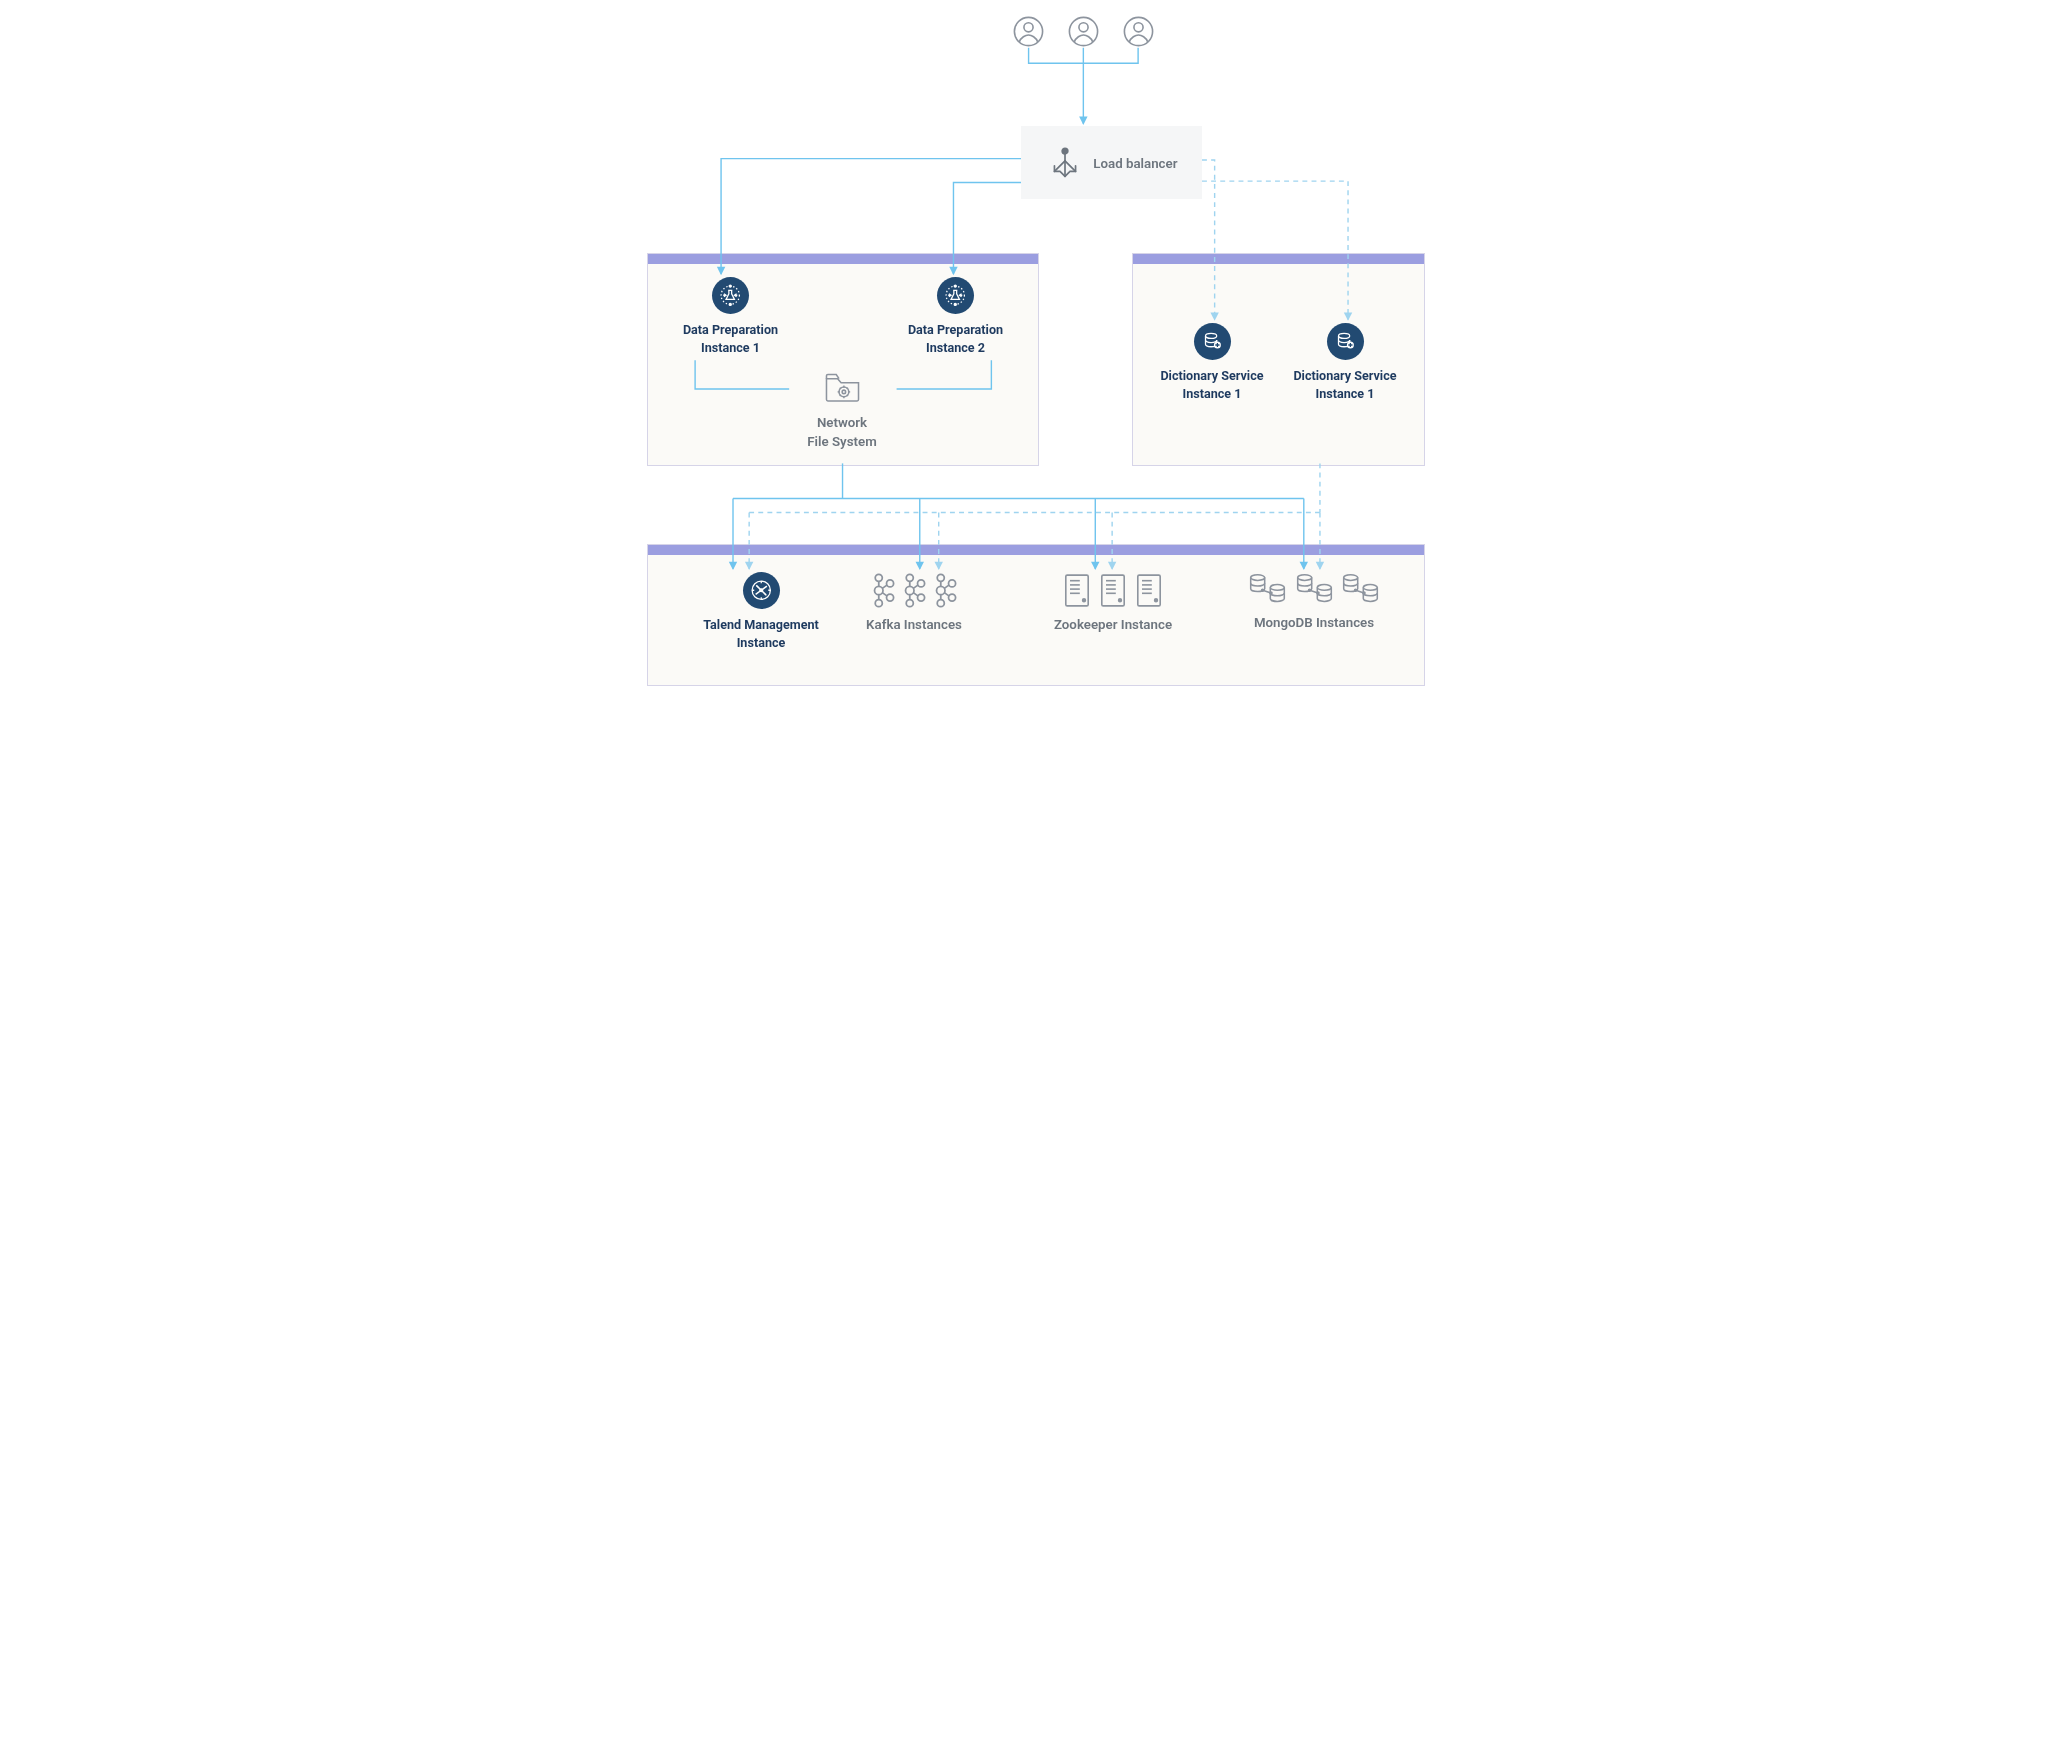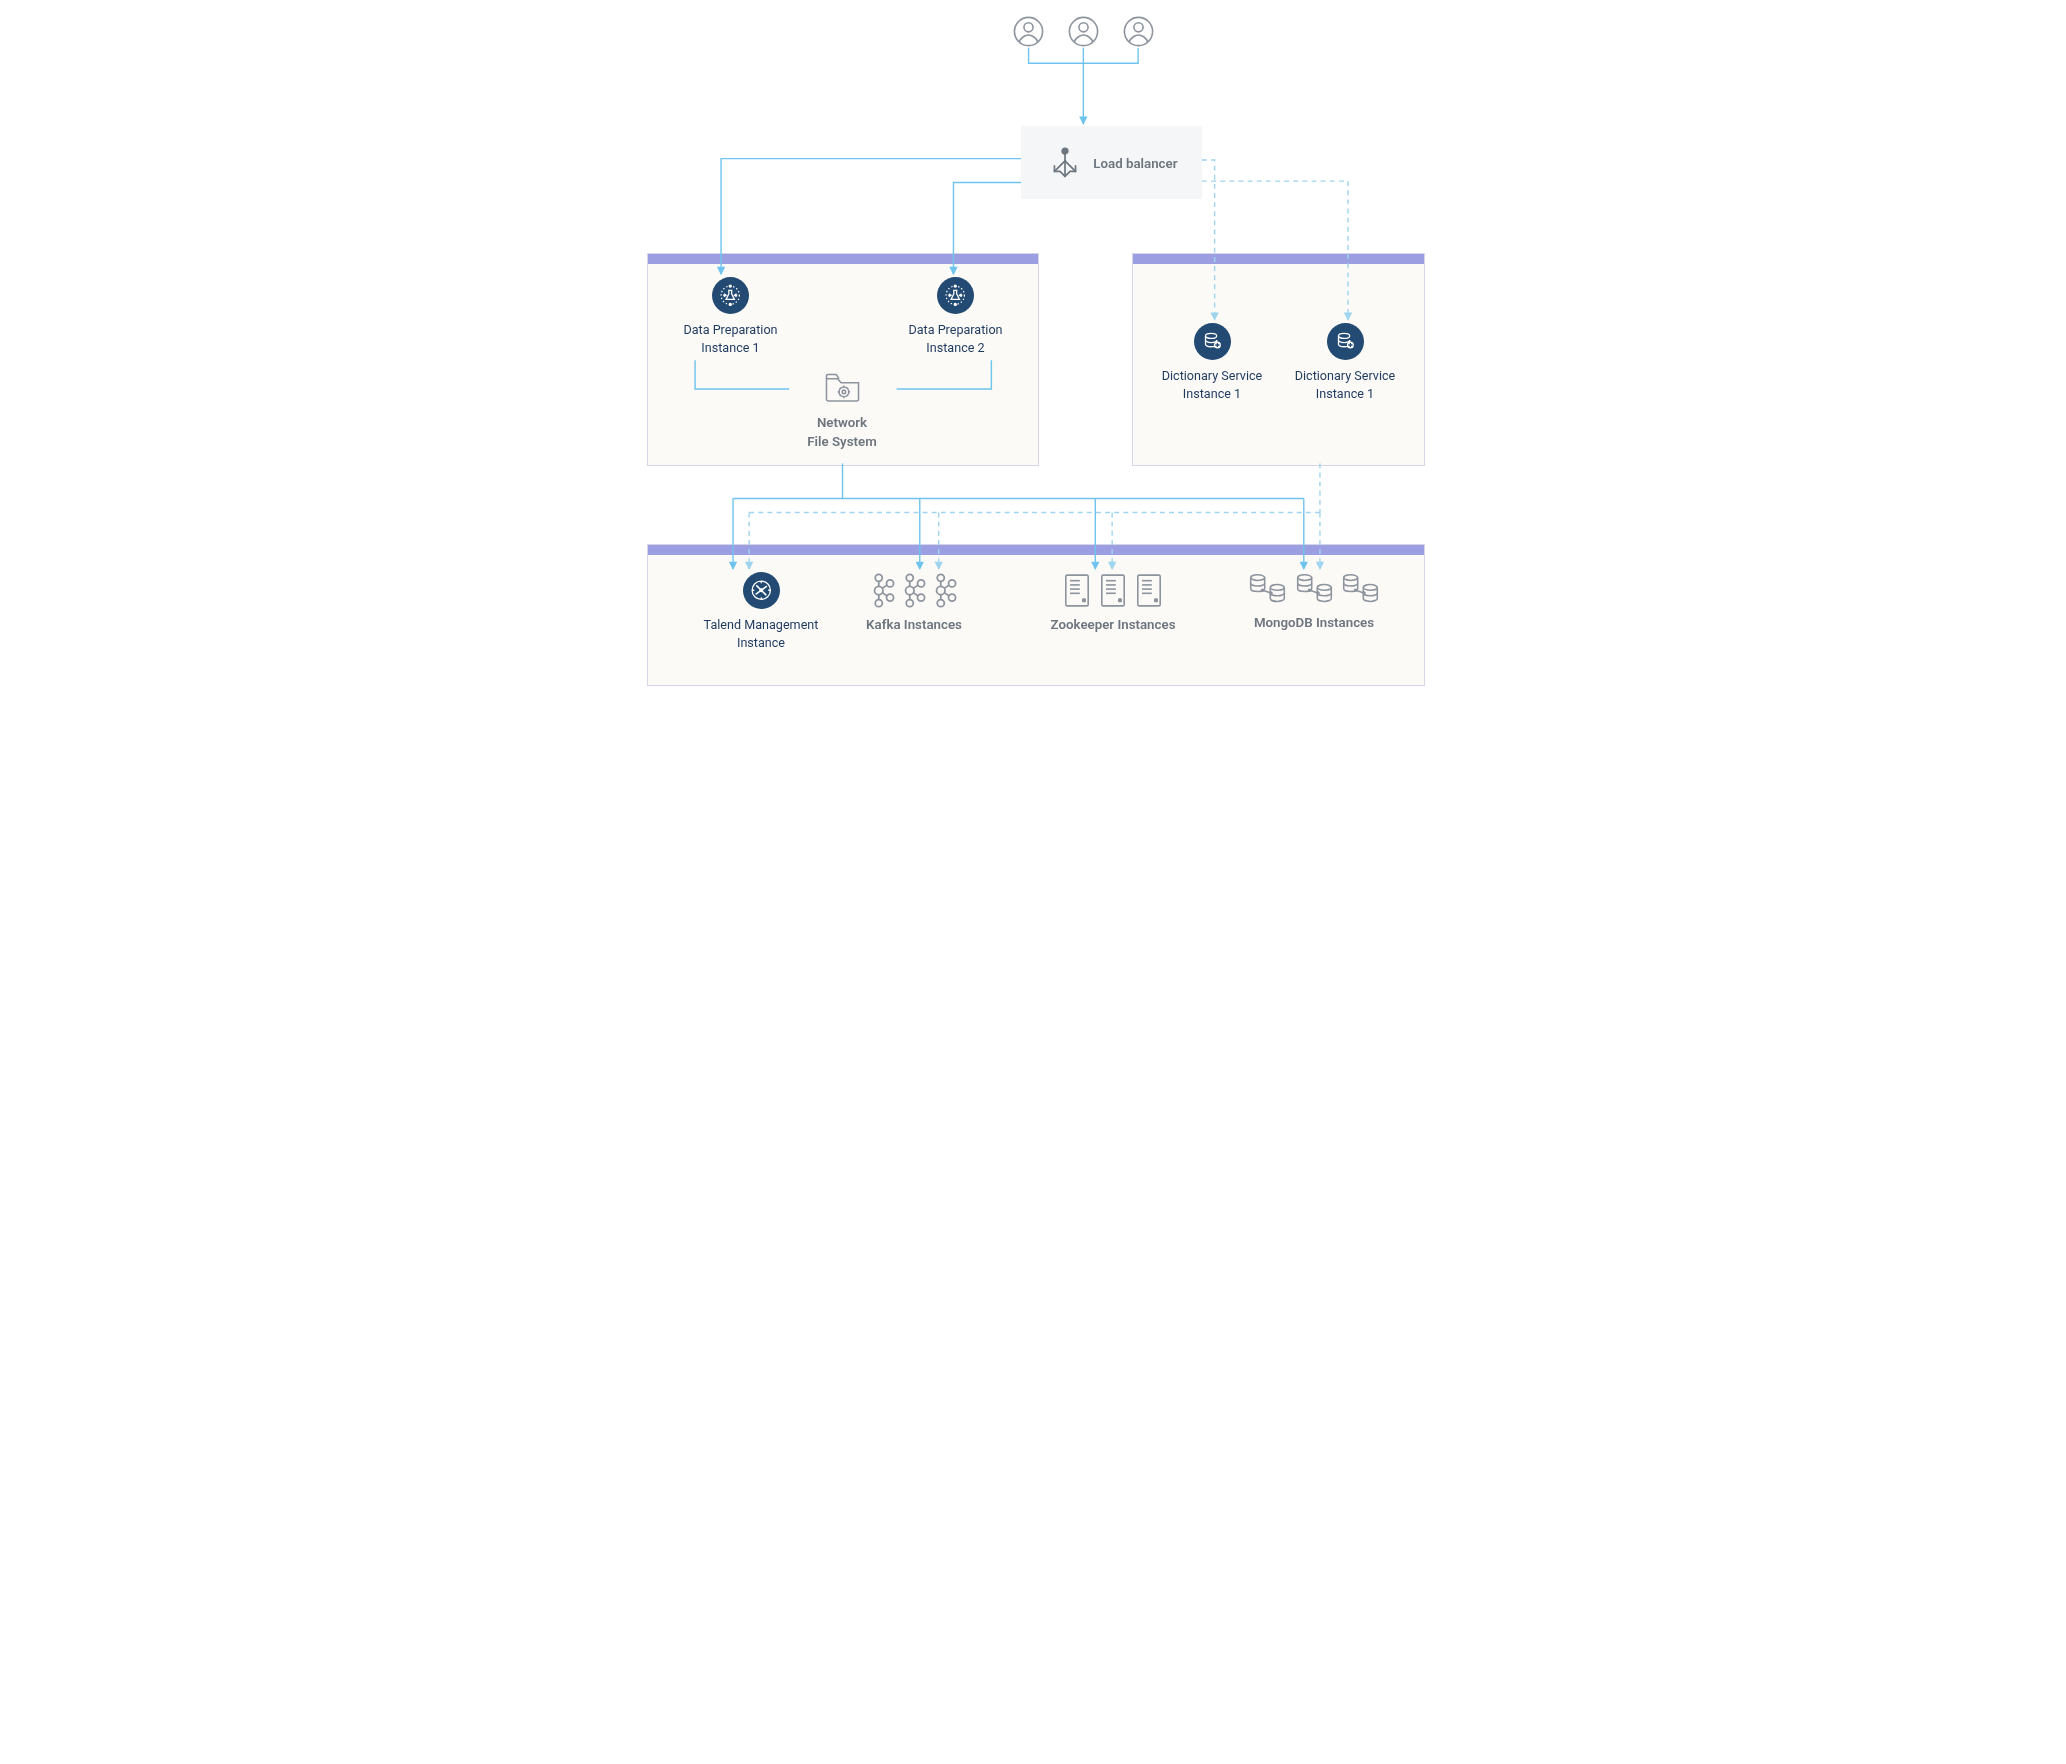--- a/index.html
+++ b/index.html
@@ -11,21 +11,21 @@
     --blue-dash:#9fd4ef;
     --purple:#9b9ee0;
     --beige:#fbfaf7;
     --f5:#f5f6f7;
   }
   html,body{margin:0;padding:0;background:#fff;font-family:"Segoe UI",Roboto,Helvetica,Arial,sans-serif;}
   #stage{position:relative;width:829px;height:707px;margin:0 auto;}
   svg.wires{position:absolute;inset:0;width:829px;height:707px;pointer-events:none;}
   .node{position:absolute;display:flex;flex-direction:column;align-items:center;text-align:center;gap:7px;z-index:3;}
   .lbl-gray{font-size:13.3px;font-weight:600;color:var(--gray-d);line-height:1.4;}
-  .lbl-navy{font-size:12.6px;font-weight:400;color:var(--navy);line-height:1.4;}
+  .lbl-navy{font-size:12.6px;font-weight:700;color:var(--navy);line-height:1.4;}
   .panel{position:absolute;background:var(--beige);border:0.7px solid #d6d4e8;}
   .panel .hdr{height:9.8px;background:var(--purple);}
   .lb-box{position:absolute;background:var(--f5);padding:18px 25px 14px;display:flex;flex-direction:row;align-items:center;gap:9.8px;z-index:3;}
   .users{position:absolute;display:flex;gap:24px;z-index:3;}
   .round{width:37px;height:37px;border-radius:50%;background:var(--navy2);display:flex;align-items:center;justify-content:center;}
 </style>
 </head>
 <body>
 
 <div id="stage">
@@ -219,21 +219,21 @@
         </svg>
       <svg width="28" height="37" viewBox="0 0 40 52" stroke="var(--gray)" fill="none" stroke-width="2.3">
           <rect x="4" y="4" width="32" height="44" rx="2"></rect>
           <line x1="10" y1="12" x2="24" y2="12"></line>
           <line x1="10" y1="18" x2="24" y2="18"></line>
           <line x1="10" y1="24" x2="24" y2="24"></line>
           <line x1="10" y1="30" x2="24" y2="30"></line>
           <circle cx="30" cy="40" r="2" fill="var(--gray)"></circle>
         </svg>
     </span>
-    <div class="lbl-gray">Zookeeper Instances</div>
+    <div class="lbl-gray">Zookeeper Instance</div>
   </div>
 
   <div class="node" style="left:618px;top:572px;width:155px;">
     <span style="display:flex;gap:5.6px;">
       <svg width="41" height="35" viewBox="0 0 58 50" stroke="var(--gray)" fill="none" stroke-width="2.2">
           <g>
             <ellipse cx="15" cy="8" rx="10" ry="4"></ellipse>
             <path d="M5 8v16c0 2.2 4.5 4 10 4s10-1.8 10-4V8"></path>
             <path d="M5 16c0 2.2 4.5 4 10 4s10-1.8 10-4"></path>
           </g>

